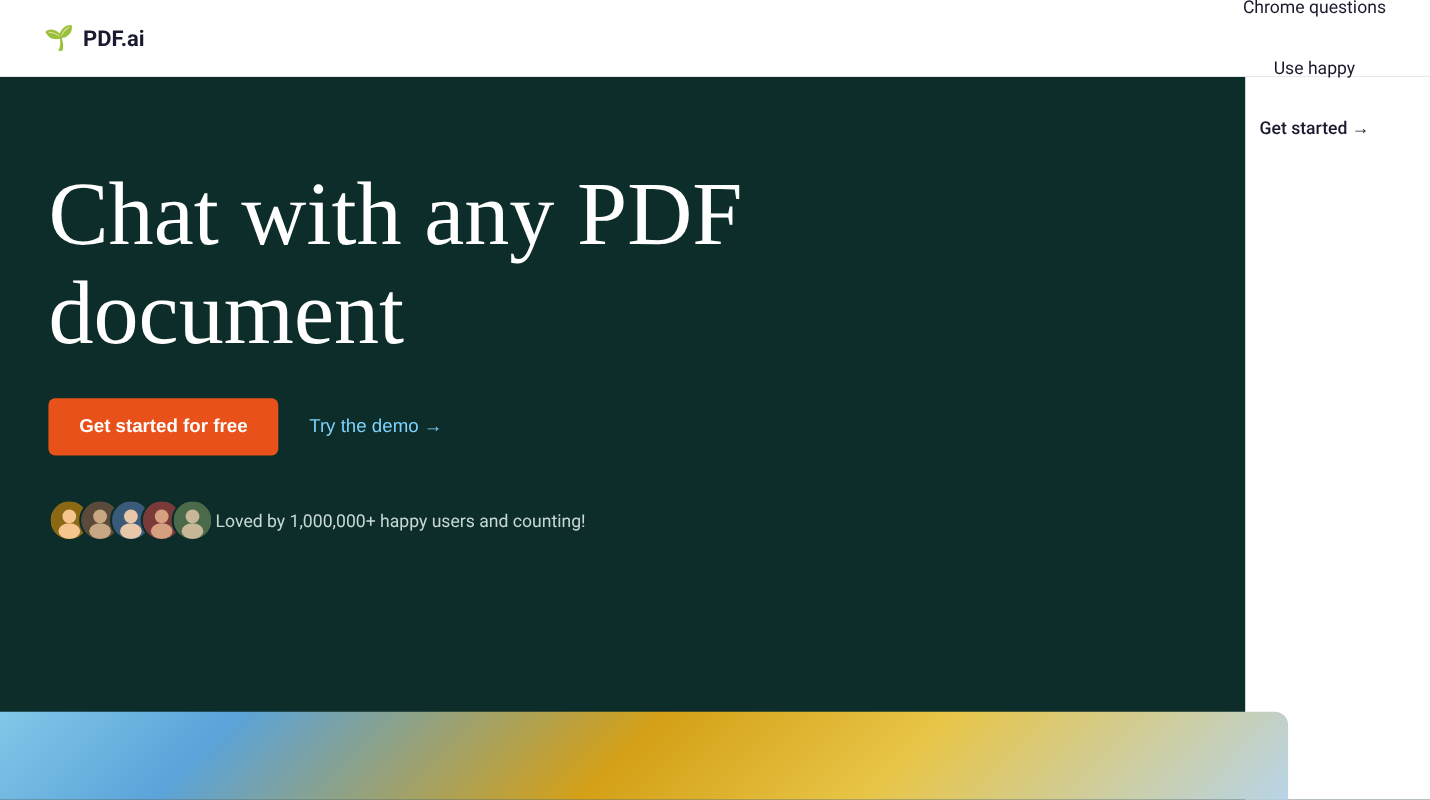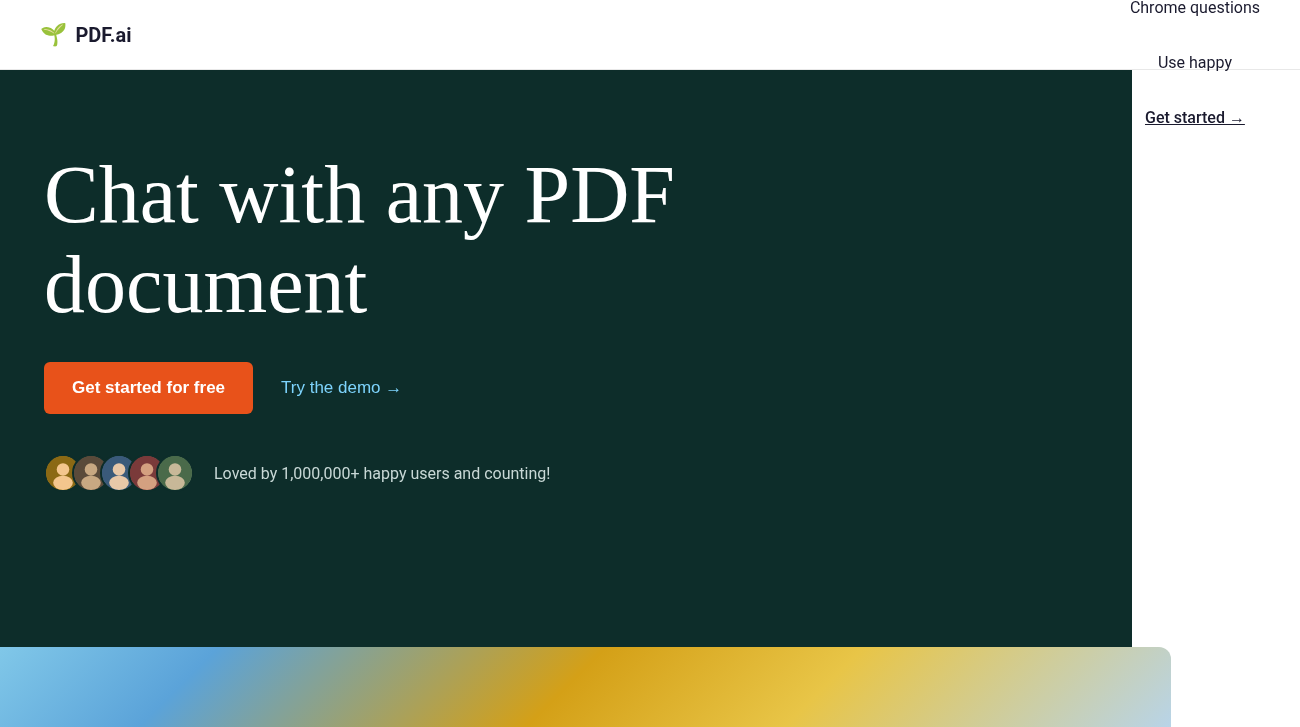--- a/index.html
+++ b/index.html
@@ -59,21 +59,20 @@
     }
 
     .nav-get-started {
       font-size: 16px;
       font-weight: 500;
       color: #1a1a2e;
       cursor: pointer;
       display: flex;
       align-items: center;
       gap: 4px;
-      text-decoration: underline;
     }
 
     
     .hero {
       background-color: #0d2d2a;
       width: 1132px;
       height: 657px;
       position: relative;
       padding: 80px 60px 0 44px;
       display: flex;
@@ -130,21 +129,21 @@
       font-weight: 500;
       cursor: pointer;
       display: flex;
       align-items: center;
       gap: 6px;
     }
 
     .social-proof {
       display: flex;
       align-items: center;
-      gap: 20px;
+      gap: 2px;
     }
 
     .avatar-stack {
       display: flex;
       align-items: center;
     }
 
     .avatar {
       width: 38px;
       height: 38px;

